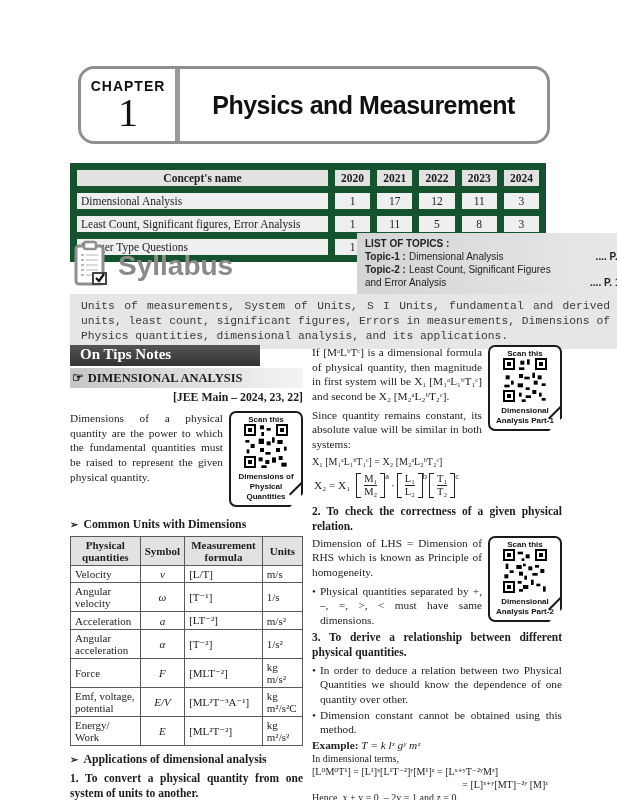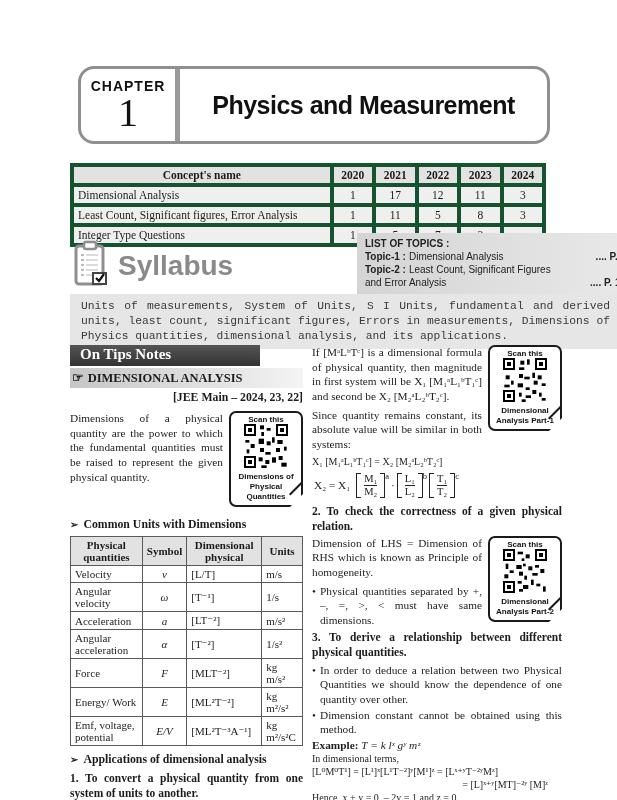--- a/index.html
+++ b/index.html
@@ -12,21 +12,21 @@
   .chapter-box{width:94px;display:flex;flex-direction:column;align-items:center;justify-content:center;}
   .chapter-label{font-family:"Liberation Sans",sans-serif;font-weight:bold;font-size:14px;letter-spacing:1px;color:#111;}
   .chapter-number{font-size:40px;line-height:38px;color:#111;}
   .header-divider{width:5px;background:#9a9a9a;}
   .chapter-title-area{flex:1;display:flex;align-items:center;justify-content:center;}
   .chapter-title{font-family:"Liberation Sans",sans-serif;font-weight:bold;font-size:25px;color:#111;letter-spacing:-0.5px;}
 
   
   .years-table{position:absolute;left:70px;top:163px;width:476px;border-collapse:collapse;
     font-size:11.5px;}
-  .years-table th,.years-table td{border:4px solid #14532d;padding:1px 4px;height:14px;}
+  .years-table th,.years-table td{border:7px solid #14532d;padding:1px 4px;height:14px;}
   .years-table th{background:#e2e2e2;font-weight:bold;text-align:center;}
   .years-table td{background:#efefef;}
   .years-table td.name{text-align:left;width:55%;}
   .years-table td.val{text-align:center;width:9%;}
 
   
   .topics-box{position:absolute;left:357px;top:233px;width:277px;background:linear-gradient(to right,#d4d4d4,#e9e9e9);
     padding:5px 8px 6px 8px;box-sizing:border-box;font-family:"Liberation Sans",sans-serif;font-size:10px;color:#222;}
   .topics-title{font-weight:bold;margin-bottom:2px;}
   .topic-line{display:flex;margin-top:2px;}
@@ -247,21 +247,21 @@
       <div class="subhead">
         <span class="arrow">➢</span>
         <span>Common Units with Dimensions</span>
       </div>
 
       <table class="units-table">
         <thead>
           <tr>
             <th>Physical quantities</th>
             <th>Symbol</th>
-            <th>Dimensional physical</th>
+            <th>Measurement formula</th>
             <th>Units</th>
           </tr>
         </thead>
         <tbody>
           <tr>
             <td>Velocity</td>
             <td class="sym">v</td>
             <td>[L/T]</td>
             <td>m/s</td>
           </tr>
@@ -283,30 +283,30 @@
             <td>[T⁻²]</td>
             <td>1/s²</td>
           </tr>
           <tr>
             <td>Force</td>
             <td class="sym">F</td>
             <td>[MLT⁻²]</td>
             <td>kg m/s²</td>
           </tr>
           <tr>
+            <td>Emf, voltage, potential</td>
+            <td class="sym">E/V</td>
+            <td>[ML²T⁻³A⁻¹]</td>
+            <td>kg m²/s²C</td>
+          </tr>
+          <tr>
             <td>Energy/ Work</td>
             <td class="sym">E</td>
             <td>[ML²T⁻²]</td>
             <td>kg m²/s²</td>
-          </tr>
-          <tr>
-            <td>Emf, voltage, potential</td>
-            <td class="sym">E/V</td>
-            <td>[ML²T⁻³A⁻¹]</td>
-            <td>kg m²/s²C</td>
           </tr>
         </tbody>
       </table>
 
       <div class="subhead">
         <span class="arrow">➢</span>
         <span>Applications of dimensional analysis</span>
       </div>
       <div class="bold-head">1. To convert a physical quantity from one system of units to another.</div>
 

